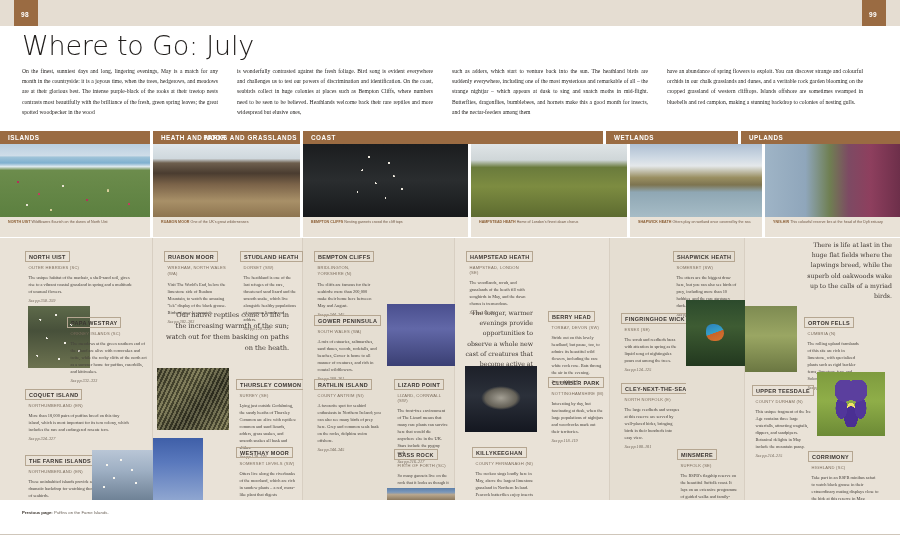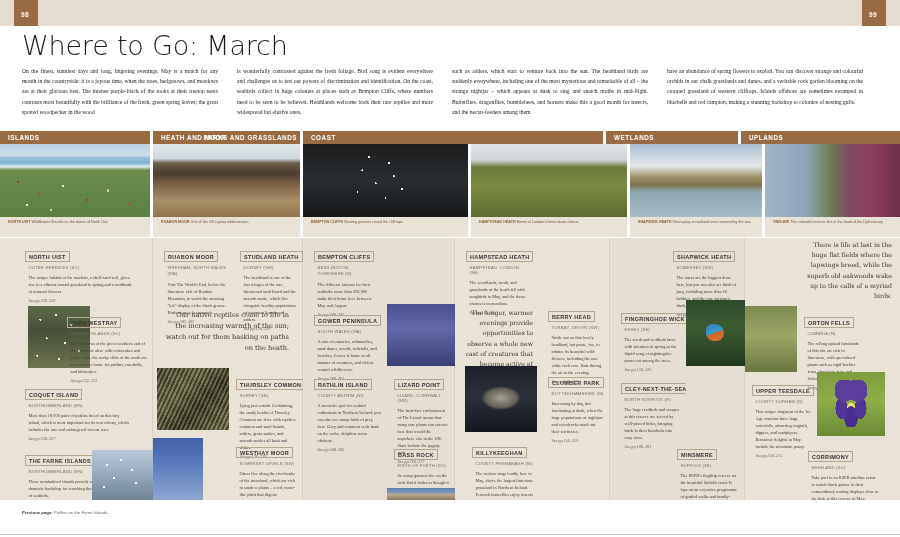--- a/index.html
+++ b/index.html
@@ -185,21 +185,21 @@
 
   <div class="topband"></div>
   <div class="folio left">
       <span>98</span>
     </div>
   <div class="folio right">
       <span>99</span>
     </div>
 
   <div class="masthead">
-    <div class="title">Where to Go: March</div>
+    <div class="title">Where to Go: July</div>
     <div class="intro">
       <p>On the finest, sunniest days and long, lingering evenings, May is a match for any month in the countryside: it is a joyous time, when the trees, hedgerows, and meadows are at their glorious best. The intense purple-black of the rooks at their treetop nests contrasts most beautifully with the brilliance of the fresh, green spring leaves; the great spotted woodpecker in the wood</p>
       <p>is wonderfully contrasted against the fresh foliage. Bird song is evident everywhere and challenges us to test our powers of discrimination and identification. On the coast, seabirds collect in huge colonies at places such as Bempton Cliffs, where numbers need to be seen to be believed. Heathlands welcome back their rare reptiles and more widespread but elusive ones,</p>
       <p>such as adders, which start to venture back into the sun. The heathland birds are suddenly everywhere, including one of the most mysterious and remarkable of all – the strange nightjar – which appears at dusk to sing and snatch moths in mid-flight. Butterflies, dragonflies, bumblebees, and hornets make this a good month for insects, and the nectar-feeders among them</p>
       <p>have an abundance of spring flowers to exploit. You can discover strange and colourful orchids in our chalk grasslands and dunes, and a veritable rock garden blooming on the cropped grassland of western clifftops. Islands offshore are sometimes swamped in bluebells and red campion, making a stunning backdrop to colonies of nesting gulls.</p>
     </div>
   </div>
 
   <div class="sectionbar">
     <div class="sec" style="width:153px">ISLANDS</div>

